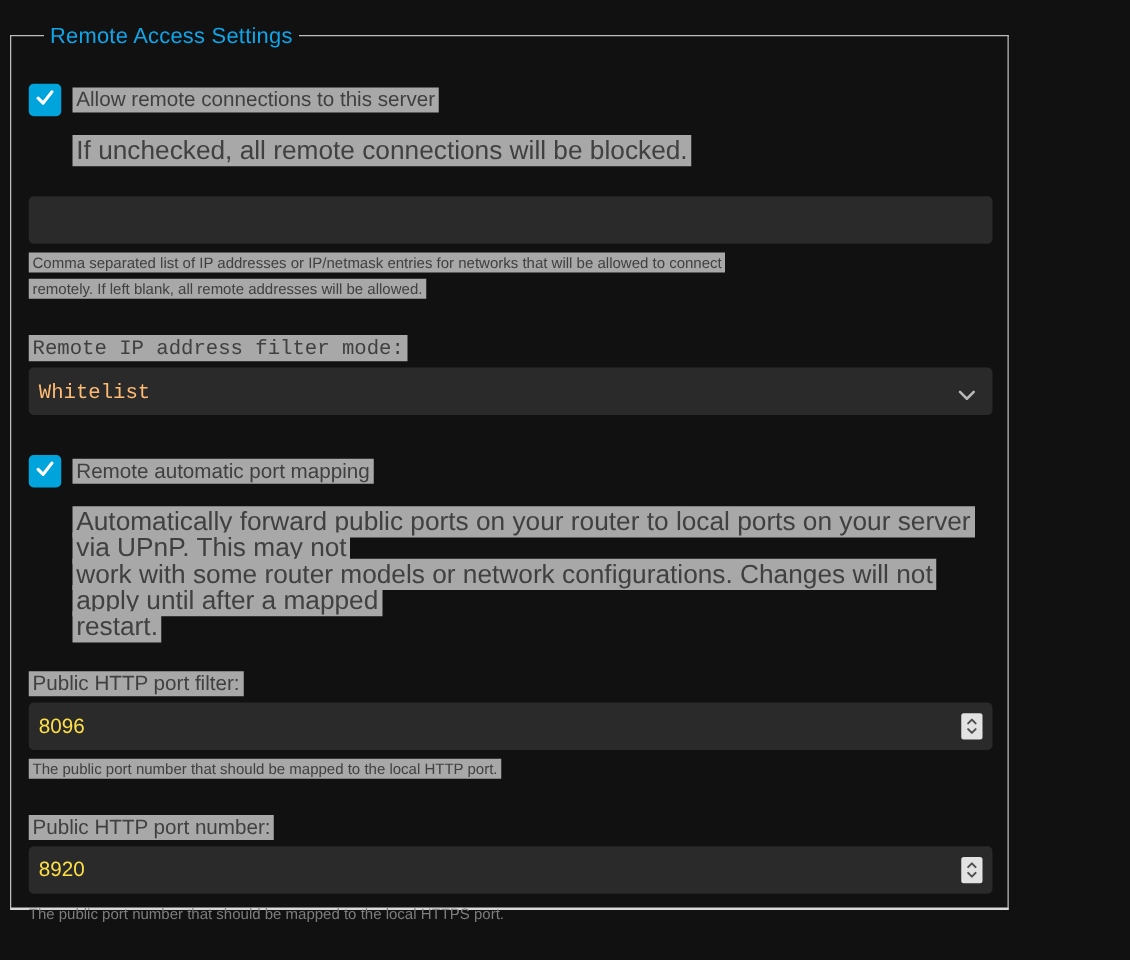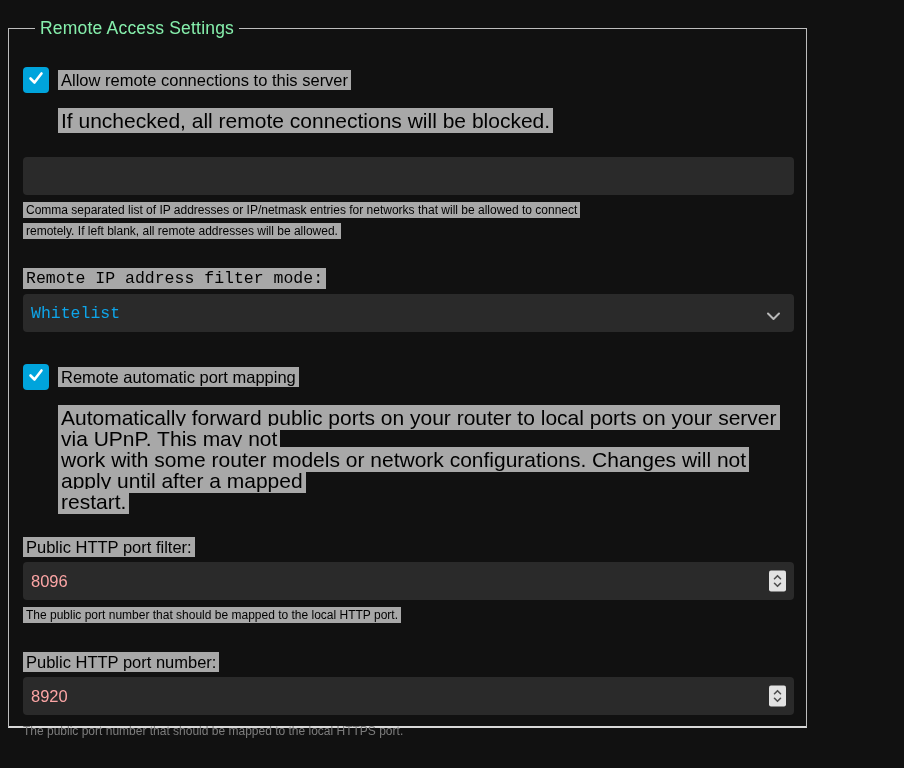--- a/index.html
+++ b/index.html
@@ -13,26 +13,26 @@
     margin:18px 0 0 8px;
     width:799px; height:710px;
     border:1px solid #bdbdbd;
     border-bottom:2px solid #d8d8d8;
     padding:0 12px 0 14px;
   }
   legend{
     margin-left:12px;
     padding:0 5px;
     font-size:17.5px;
-    color:#86efac;
+    color:#0ea5e9;
     letter-spacing:.2px;
   }
   .hl{
     background:#a8a8a8;
-    color:#000000;
+    color:#404040;
     padding:1px 3px;
     box-decoration-break:clone;
     text-align:center;
     -webkit-box-decoration-break:clone;
   }
   .multiline{ white-space:pre-line; }
   
   .check-row{ display:flex; align-items:flex-start; }
   .row-1{ margin-top:28px; }
   .row-2{ margin-top:32px; }
@@ -62,31 +62,31 @@
   }
   .text-input{
     padding:0 8px;
     color:#d5d5d5; font-size:16.5px;
     outline:none;
     font-family:"Liberation Sans", sans-serif;
   }
   .select{
     display:flex; align-items:center;
     padding:0 8px;
-    color:#0ea5e9; font-size:16.5px;
+    color:#fdba74; font-size:16.5px;
     position:relative;
     cursor:pointer;
   }
   .select-chevron{ position:absolute; right:13px; top:13px; }
   .num-wrap{ position:relative; }
   .num-input{
     width:100%; height:100%;
     background:transparent; border:none; outline:none;
     padding:0 8px;
-    color:#fca5a5; font-size:16.5px;
+    color:#fde047; font-size:16.5px;
     font-family:"Liberation Sans", sans-serif;
     appearance:textfield; -moz-appearance:textfield;
   }
   .num-input::-webkit-inner-spin-button,
   .num-input::-webkit-outer-spin-button{ -webkit-appearance:none; }
   .stepper{
     position:absolute; right:8px; top:50%;
     transform:translateY(-50%);
     width:17px; height:21px;
     background:#e2e2e2;

